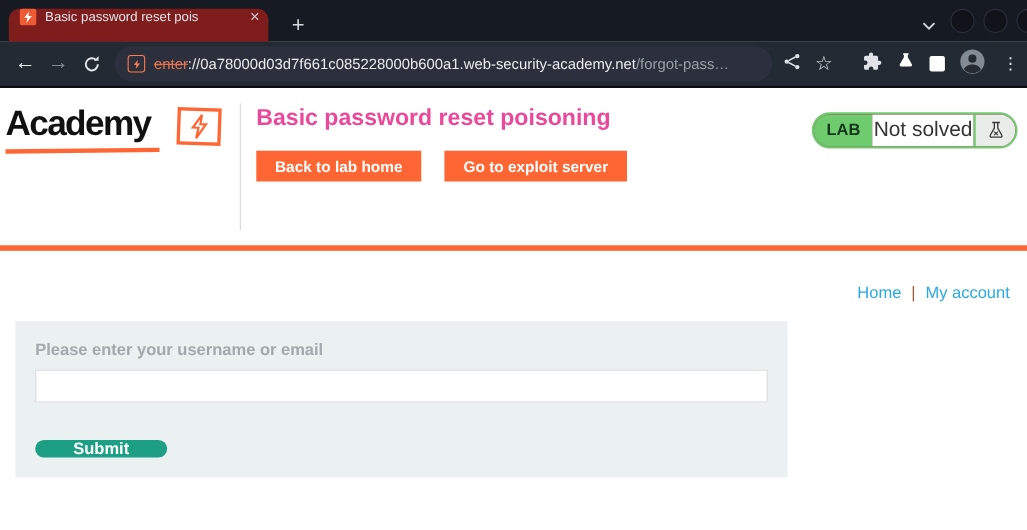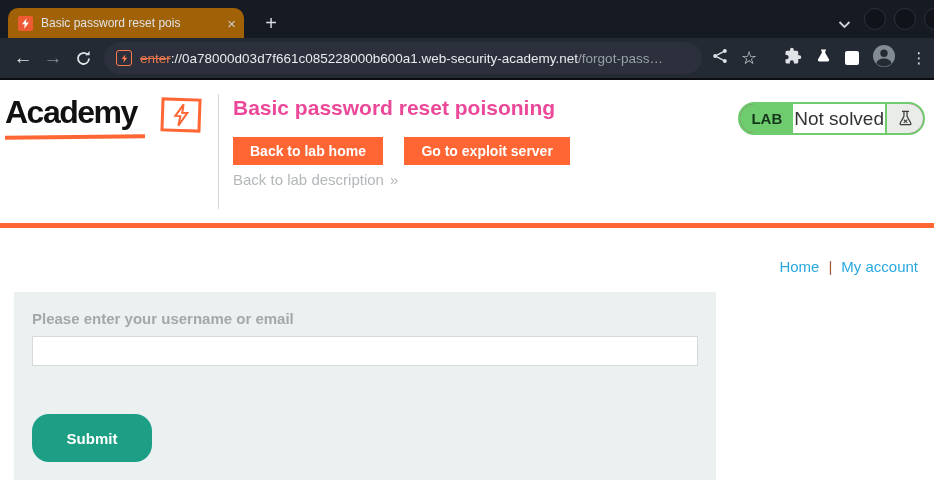--- a/index.html
+++ b/index.html
@@ -2,22 +2,22 @@
 <html><head>
 <meta charset="utf-8">
 <style>
   * { margin:0; padding:0; box-sizing:border-box; }
   html,body { width:934px; height:482px; overflow:hidden; background:#fff;
     font-family:"Liberation Sans", sans-serif; }
 
   
   .titlebar { position:relative; height:38px; background:#161a22; }
   .tab { position:absolute; left:8px; top:8px; width:236px; height:30px;
-    background:#a16207; border-radius:10px 10px 0 0; display:flex;
-    align-items:center; padding:0 8px 0 10px; }
+    background:#7f1d1d; border-radius:10px 10px 0 0; display:flex;
+    align-items:flex-start; padding:0 8px 0 10px; }
   .favicon { width:15px; height:15px; background:#ee5a33; border-radius:2px;
     display:flex; align-items:center; justify-content:center; flex:0 0 auto; }
   .tab-title { color:#dfe3e8; font-size:12px; margin-left:8px; width:162px;
     white-space:nowrap; overflow:hidden; }
   .tab-close { color:#c7ccd1; font-size:15px; line-height:1; margin-left:auto;
     cursor:default; }
   .newtab { position:absolute; left:258px; top:10px; color:#d6d9de;
     font-size:20px; line-height:26px; width:26px; text-align:center; }
   .tab-chevron { position:absolute; left:838px; top:15px; }
   .win-dots { position:absolute; right:-12px; top:8px; display:flex; gap:8px; }
@@ -82,21 +82,21 @@
   .site-nav { text-align:right; padding-right:16px; margin-top:30px;
     font-size:15px; }
   .site-nav a { color:#29a9e0; text-decoration:none; cursor:pointer; }
   .site-nav .sep { color:#9f5a38; margin:0 9px; }
 
   .panel { width:702px; margin:17px 0 0 14px; background:#ebf0f1;
     padding:18px; }
   .panel label { display:block; color:#a3a8ab; font-size:15px;font-weight:bold; }
   .panel input { margin-top:9px; width:666px; height:30px; background:#fff;
     border:1px solid #d6dadb; font-size:14px; padding:0 8px; outline:none; }
-  .submit-btn { margin-top:48px; display:block; width:120px; height:48px;
+  .submit-btn { margin-top:34px; display:block; width:120px; height:16px;
     background:#1d9f85; border:none; border-radius:17px; color:#fff;
     font-weight:bold; font-size:15px; font-family:"Liberation Sans",sans-serif;
     cursor:pointer; }
 </style>
 </head>
 <body>
 
 <div class="titlebar">
   <div class="tab">
     <span class="favicon">
@@ -181,21 +181,20 @@
     </div>
     <div class="logo-underline"></div>
   </div>
   <div class="hdr-divider"></div>
   <div>
     <h1 class="lab-title">Basic password reset poisoning</h1>
     <div>
       <a class="hdr-btn">Back to lab home</a>
       <a class="hdr-btn">Go to exploit server</a>
     </div>
-    <div class="desc-link"><span>Back to lab description</span><span class="chev">»</span></div>
   </div>
   <div class="lab-badge">
     <span class="lab">LAB</span>
     <span class="state">Not solved</span>
     <span class="flask">
       <svg width="17" height="19" viewBox="0 0 22 21">
           <path d="M6.5 1.2h9M9 1.2v6.5L4.2 16.3c-.6 1 .1 2.2 1.3 2.2h11c1.2 0 1.9-1.2 1.3-2.2L13 7.7V1.2" fill="none" stroke="#3a3a3a" stroke-width="1.6"></path>
           <path d="M8.7 12l4.6 4.1M13.3 12l-4.6 4.1" stroke="#3a3a3a" stroke-width="1.5"></path>
         </svg>
     </span>

